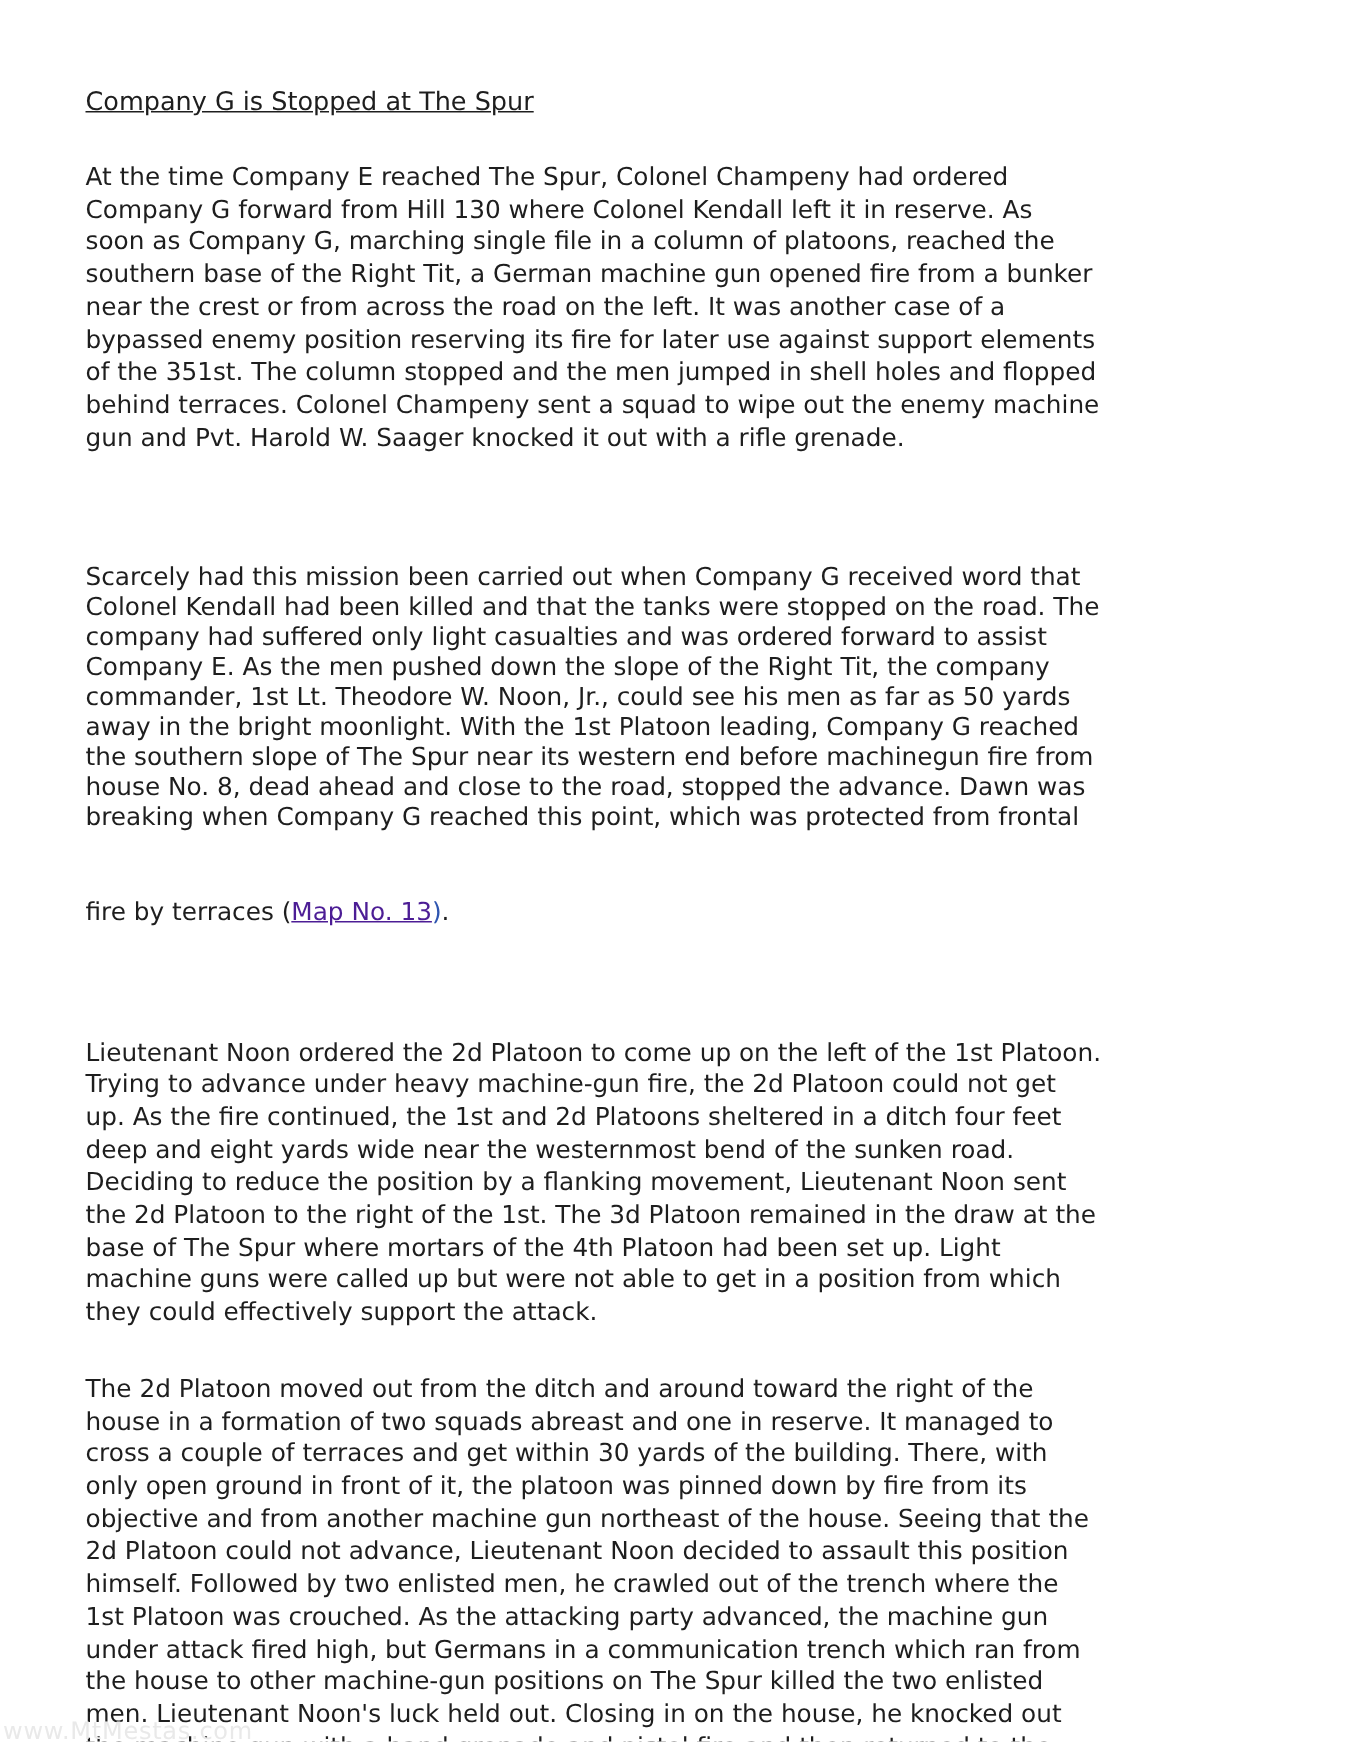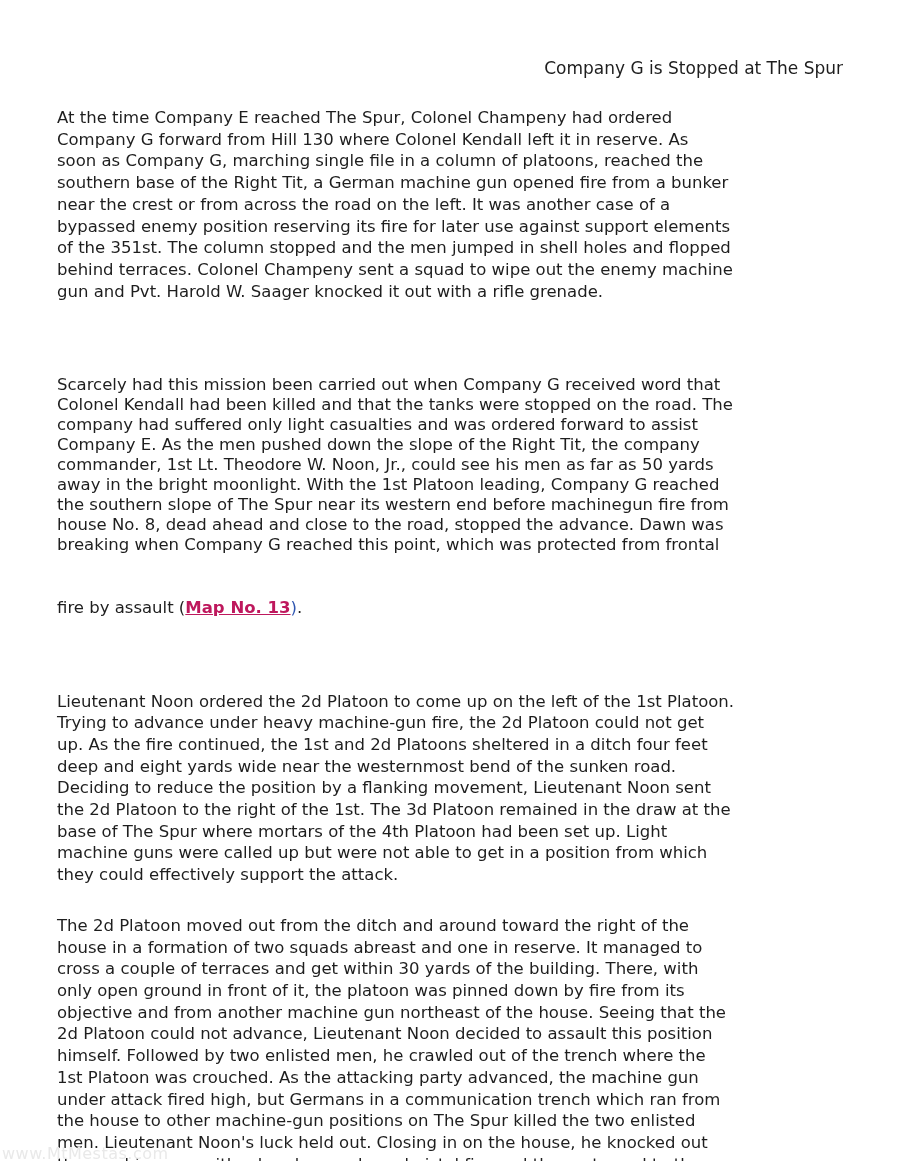--- a/index.html
+++ b/index.html
@@ -2,29 +2,29 @@
 <html><head>
 <meta charset="utf-8">
 <style>
   html,body{margin:0;padding:0;}
   body{
     width:900px;height:1161px;background:#ffffff;position:relative;overflow:hidden;
     font-family:"DejaVu Sans","Liberation Sans",sans-serif;color:#1e1e1e;
   }
   .page{padding:57px 50px 0 57px;}
   .title{
-    font-size:17px;font-weight:400;text-align:right;
-    margin:0 0 28px 0;line-height:22px;width:786px;color:#1e1e1e;
+    font-size:17px;font-weight:400;text-align:left;
+    margin:0 0 28px 0;line-height:22px;width:786px;color:#1e1e1e;text-decoration:underline;
   }
   .para{
     font-size:16.5px;line-height:21.7px;white-space:pre;
     margin:0 0 29px 0;color:#1e1e1e;
   }
   .plines,.pline{white-space:pre;font-size:16.5px;line-height:20px;}
-  .maplink{color:#be185d;font-weight:bold;text-decoration:underline;cursor:pointer;}
+  .maplink{color:#4c1d95;font-weight:normal;text-decoration:underline;cursor:pointer;}
   .blue{color:#2e55b0;}
   .watermark{
     position:absolute;left:2px;top:1144px;font-size:16px;color:#e9e9e9;
     letter-spacing:0.5px;
   }
 </style>
 </head>
 <body>
 
 <div class="page">
@@ -43,21 +43,21 @@
   <div class="para">
     <div class="plines">Scarcely had this mission been carried out when Company G received word that
 Colonel Kendall had been killed and that the tanks were stopped on the road. The
 company had suffered only light casualties and was ordered forward to assist
 Company E. As the men pushed down the slope of the Right Tit, the company
 commander, 1st Lt. Theodore W. Noon, Jr., could see his men as far as 50 yards
 away in the bright moonlight. With the 1st Platoon leading, Company G reached
 the southern slope of The Spur near its western end before machinegun fire from
 house No. 8, dead ahead and close to the road, stopped the advance. Dawn was
 breaking when Company G reached this point, which was protected from frontal</div>
-    <div class="pline"><span>fire by assault (</span><a class="maplink">Map No. 13</a><span class="blue">)</span><span>.</span></div>
+    <div class="pline"><span>fire by terraces (</span><a class="maplink">Map No. 13</a><span class="blue">)</span><span>.</span></div>
   </div>
 
   <div class="para">Lieutenant Noon ordered the 2d Platoon to come up on the left of the 1st Platoon.
 Trying to advance under heavy machine-gun fire, the 2d Platoon could not get
 up. As the fire continued, the 1st and 2d Platoons sheltered in a ditch four feet
 deep and eight yards wide near the westernmost bend of the sunken road.
 Deciding to reduce the position by a flanking movement, Lieutenant Noon sent
 the 2d Platoon to the right of the 1st. The 3d Platoon remained in the draw at the
 base of The Spur where mortars of the 4th Platoon had been set up. Light
 machine guns were called up but were not able to get in a position from which

